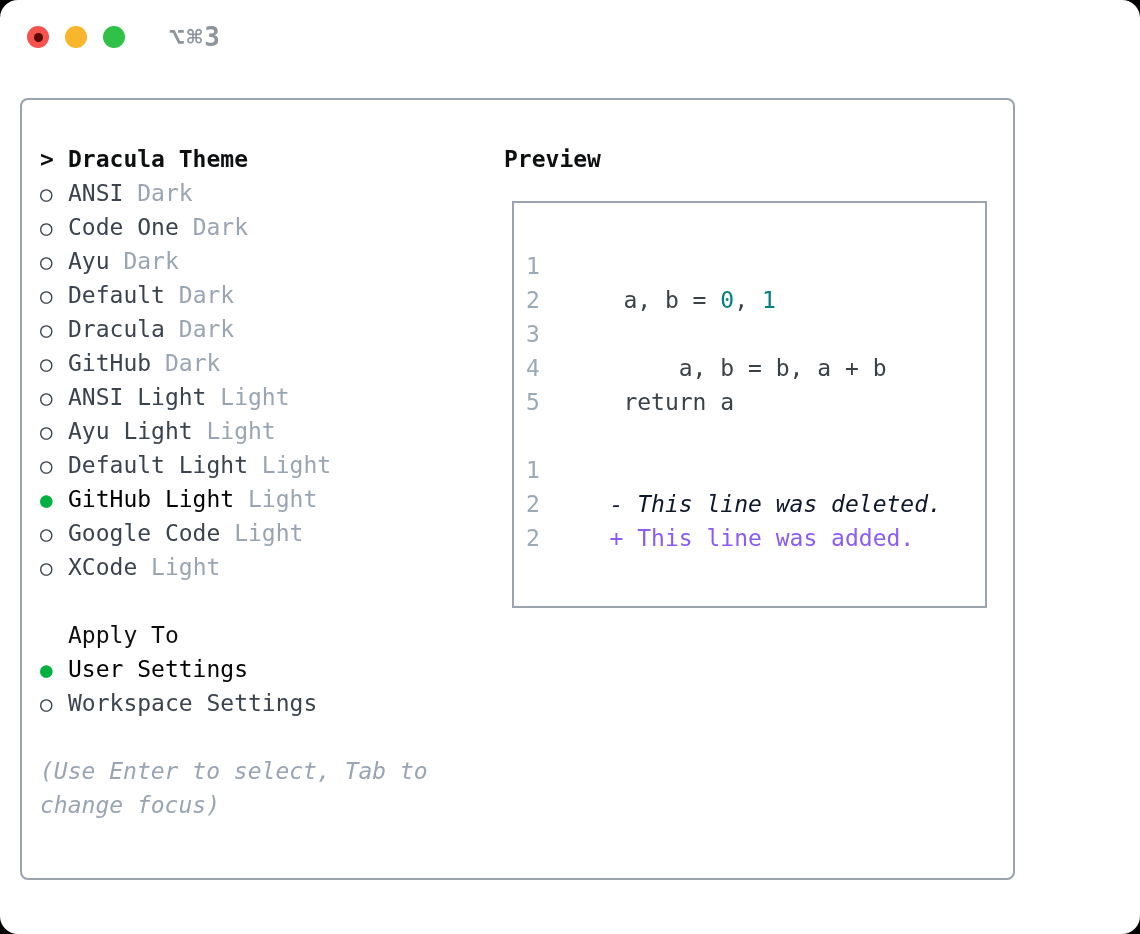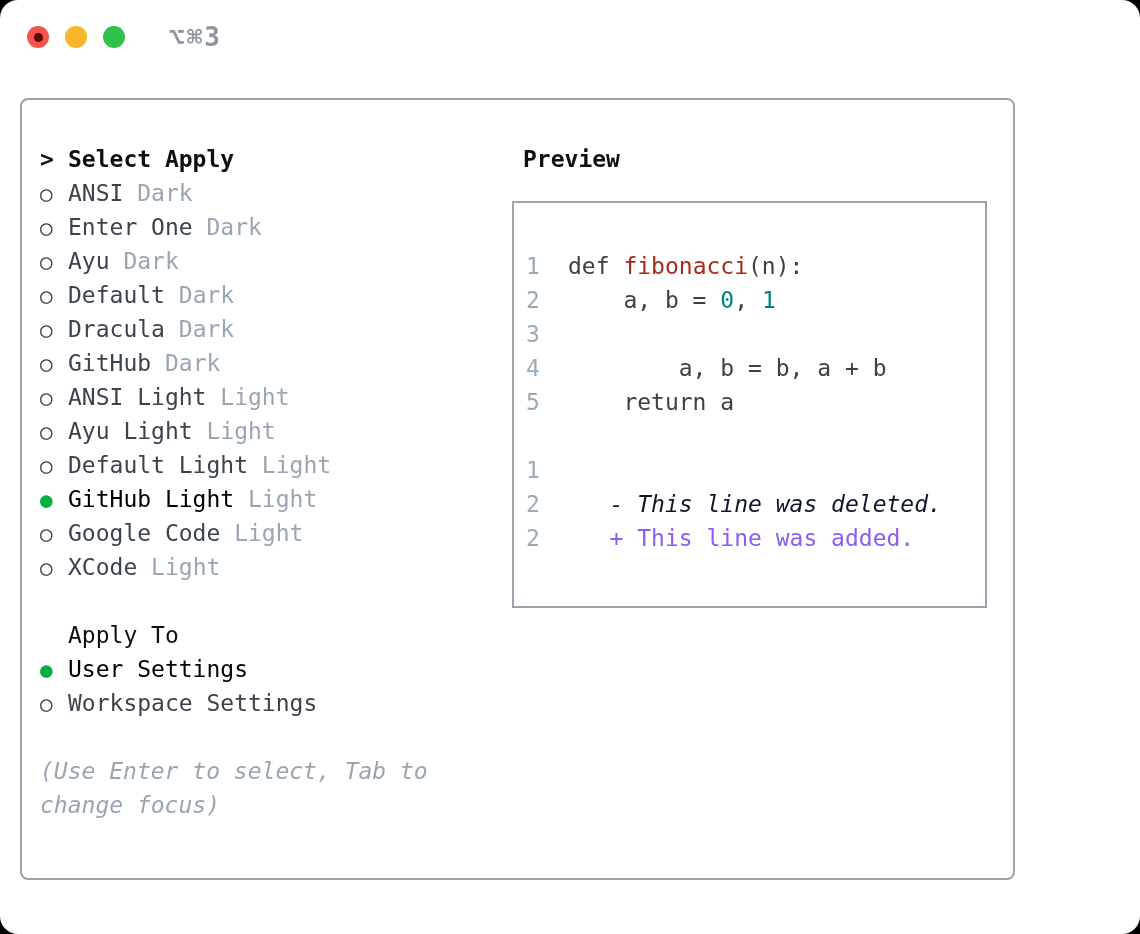--- a/index.html
+++ b/index.html
@@ -44,21 +44,21 @@
   .bullet { font-size:21px; }
   .prompt { color:#0d0f11; font-weight:bold; }
   .hdr { color:#0d0f11; font-weight:bold; }
   .plainhdr { color:#0d0f11; }
   .t-name { color:#3b434e; }
   .t-name.sel { color:#000000; }
   .t-tag { color:#9aa5b3; margin-left:1ch; }
   .spacer { height:34px; }
   .help { color:#9aa5b3;font-style:italic; }
   
-  .preview-title { color:#0d0f11; font-weight:bold; height:34px;margin-left:19px; }
+  .preview-title { color:#0d0f11; font-weight:bold; height:34px; }
   .preview-box {
     margin-top:25px; margin-left:8px;
     width:475px; height:407px;
     border:2px solid #9aa3ae;
     box-sizing:border-box;
     padding:46px 0 0 12px;
     overflow:hidden;
   }
   .code-line { display:flex; height:34px; }
   .lnum { width:42px; flex:none; color:#9aaab6; white-space:pre; }
@@ -82,25 +82,25 @@
     </div>
     <div class="dot dot-yellow"></div>
     <div class="dot dot-green"></div>
     <div class="win-title">⌥⌘3</div>
   </div>
 
   <div class="panel">
 
     <div class="left-col">
       <div class="row">
-        <span class="gutter prompt">&gt;</span><span class="hdr">Select Apply</span>
+        <span class="gutter prompt">&gt;</span><span class="hdr">Dracula Theme</span>
       </div>
       <div id="theme-list">
           <div class="row"><span class="gutter"><span class="bullet">○</span></span><span class="t-name">ANSI</span><span class="t-tag">Dark</span></div>
-          <div class="row"><span class="gutter"><span class="bullet">○</span></span><span class="t-name">Enter One</span><span class="t-tag">Dark</span></div>
+          <div class="row"><span class="gutter"><span class="bullet">○</span></span><span class="t-name">Code One</span><span class="t-tag">Dark</span></div>
           <div class="row"><span class="gutter"><span class="bullet">○</span></span><span class="t-name">Ayu</span><span class="t-tag">Dark</span></div>
           <div class="row"><span class="gutter"><span class="bullet">○</span></span><span class="t-name">Default</span><span class="t-tag">Dark</span></div>
           <div class="row"><span class="gutter"><span class="bullet">○</span></span><span class="t-name">Dracula</span><span class="t-tag">Dark</span></div>
           <div class="row"><span class="gutter"><span class="bullet">○</span></span><span class="t-name">GitHub</span><span class="t-tag">Dark</span></div>
           <div class="row"><span class="gutter"><span class="bullet">○</span></span><span class="t-name">ANSI Light</span><span class="t-tag">Light</span></div>
           <div class="row"><span class="gutter"><span class="bullet">○</span></span><span class="t-name">Ayu Light</span><span class="t-tag">Light</span></div>
           <div class="row"><span class="gutter"><span class="bullet">○</span></span><span class="t-name">Default Light</span><span class="t-tag">Light</span></div>
           <div class="row"><span class="gutter sel"><span class="bullet">●</span></span><span class="t-name sel">GitHub Light</span><span class="t-tag">Light</span></div>
           <div class="row"><span class="gutter"><span class="bullet">○</span></span><span class="t-name">Google Code</span><span class="t-tag">Light</span></div>
           <div class="row"><span class="gutter"><span class="bullet">○</span></span><span class="t-name">XCode</span><span class="t-tag">Light</span></div>
@@ -116,21 +116,20 @@
       <div class="spacer"></div>
       <div class="row help">(Use Enter to select, Tab to</div>
       <div class="row help">change focus)</div>
     </div>
 
     <div class="right-col">
       <div class="preview-title">Preview</div>
       <div class="preview-box" id="preview-box">
           <div class="code-line">
             <span class="lnum">1</span>
-            <span class="code"><span class="tok-plain">def </span><span class="tok-func">fibonacci</span><span class="tok-plain">(n):</span></span>
           </div>
           <div class="code-line">
             <span class="lnum">2</span>
             <span class="code"><span class="tok-plain">    a, b = </span><span class="tok-number">0</span><span class="tok-plain">, </span><span class="tok-number">1</span></span>
           </div>
           <div class="code-line">
             <span class="lnum">3</span>
           </div>
           <div class="code-line">
             <span class="lnum">4</span>

